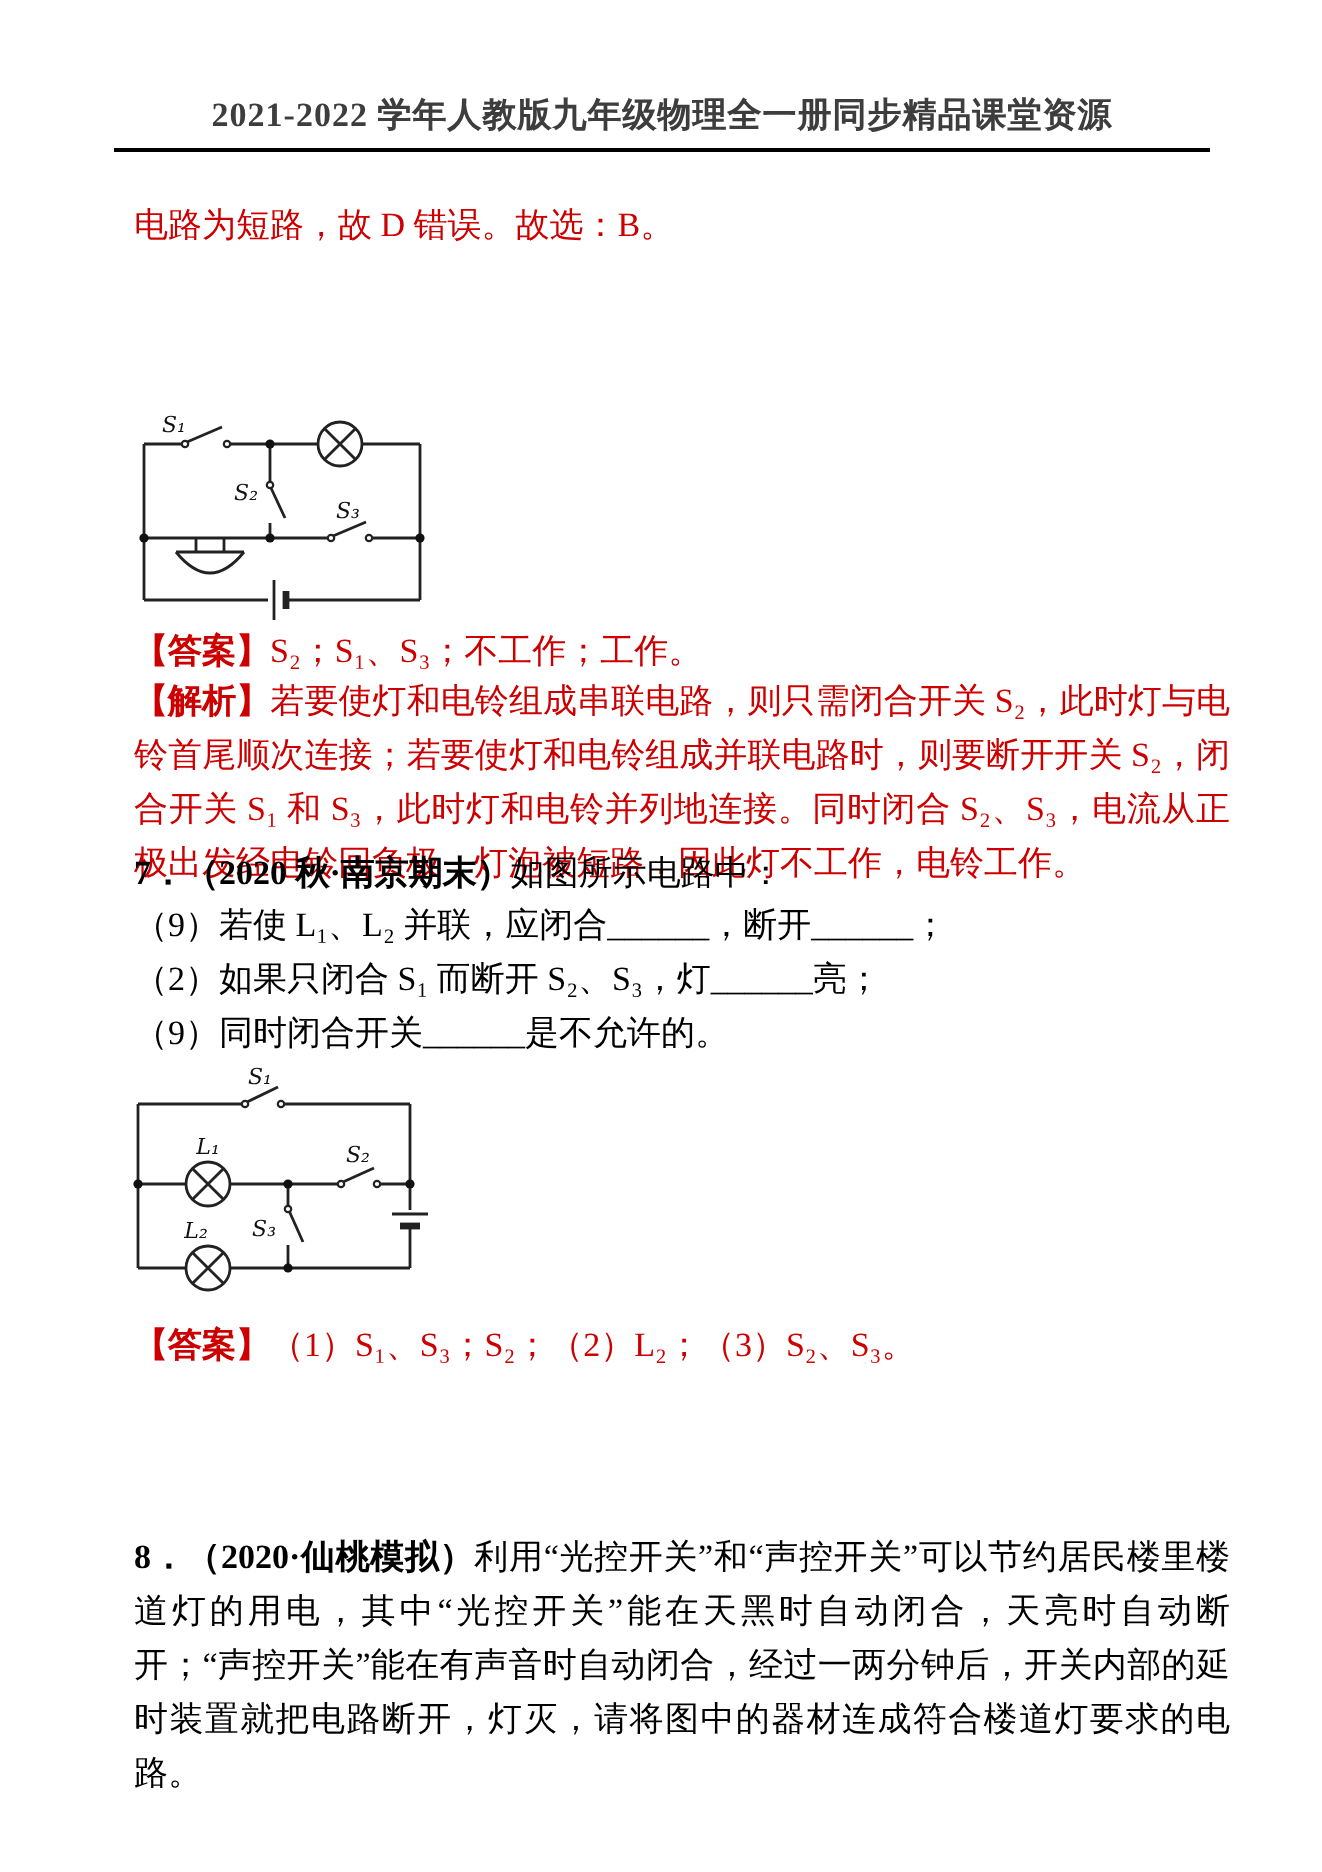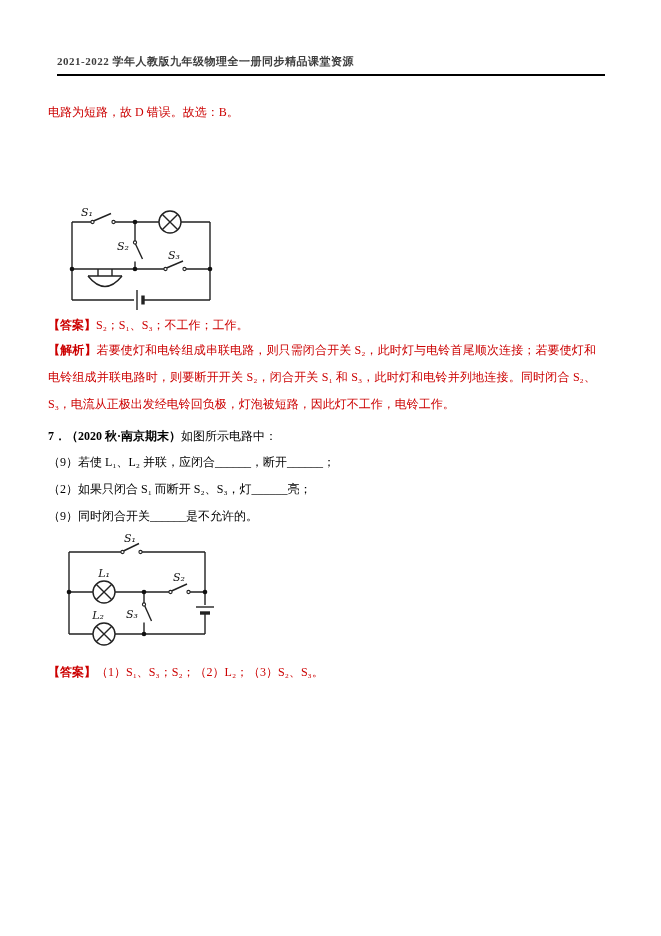--- a/index.html
+++ b/index.html
@@ -4,27 +4,27 @@
 <style>
   * { box-sizing: border-box; }
   html,body { margin:0; padding:0; background:#ffffff; }
   .page {
     position:relative; width:661px; height:936px; background:#ffffff;
     font-family:"Liberation Serif","DejaVu Serif",serif; color:#000000; overflow:hidden;
   }
   .hdr {
     position:absolute; top:0; left:57px; width:548px; height:76px;
     border-bottom:2px solid #000;
-    display:flex; align-items:flex-end; 
-    padding-bottom:5px; font-size:11px; font-weight:bold; color:#3d3d3d;
+    display:flex; align-items:flex-end; justify-content:center;
+    padding-bottom:5px; font-size:17px; font-weight:bold; color:#3d3d3d;
     letter-spacing:0.5px;
   }
   .t {
-    position:absolute; left:48px; width:548px; margin:0;
-    font-size:12px; line-height:25px; text-align:justify;
+    position:absolute; left:67px; width:548px; margin:0;
+    font-size:17px; line-height:25px; text-align:justify;
   }
   .lh27 { line-height:27px; }
   .left-only { text-align:left; }
   .red { color:#cc0000; }
   b { font-weight:bold; }
   .fig { position:absolute; }
   svg { display:block; }
   svg .wire { stroke:#222; stroke-width:1.4; fill:none; }
   svg .thick { stroke:#222; stroke-width:3.4; fill:none; }
   svg .dot { fill:#111; stroke:none; }
@@ -155,14 +155,17 @@
         <circle class="dot" cx="82" cy="103" r="2.3"></circle>
       </g>
     </svg>
   </div>
 
   <p class="t red" style="top:660px">
     <b>【答案】</b><span>（1）S₁、S₃；S₂；（2）L₂；（3）S₂、S₃。</span>
   </p>
 
 
+  <p class="t lh27" style="top:765px">
+    <b>8．（2020·仙桃模拟）</b><span>利用“光控开关”和“声控开关”可以节约居民楼里楼道灯的用电，其中“光控开关”能在天黑时自动闭合，天亮时自动断开；“声控开关”能在有声音时自动闭合，经过一两分钟后，开关内部的延时装置就把电路断开，灯灭，请将图中的器材连成符合楼道灯要求的电路。</span>
+  </p>
 
 </div>
 
 </body></html>

